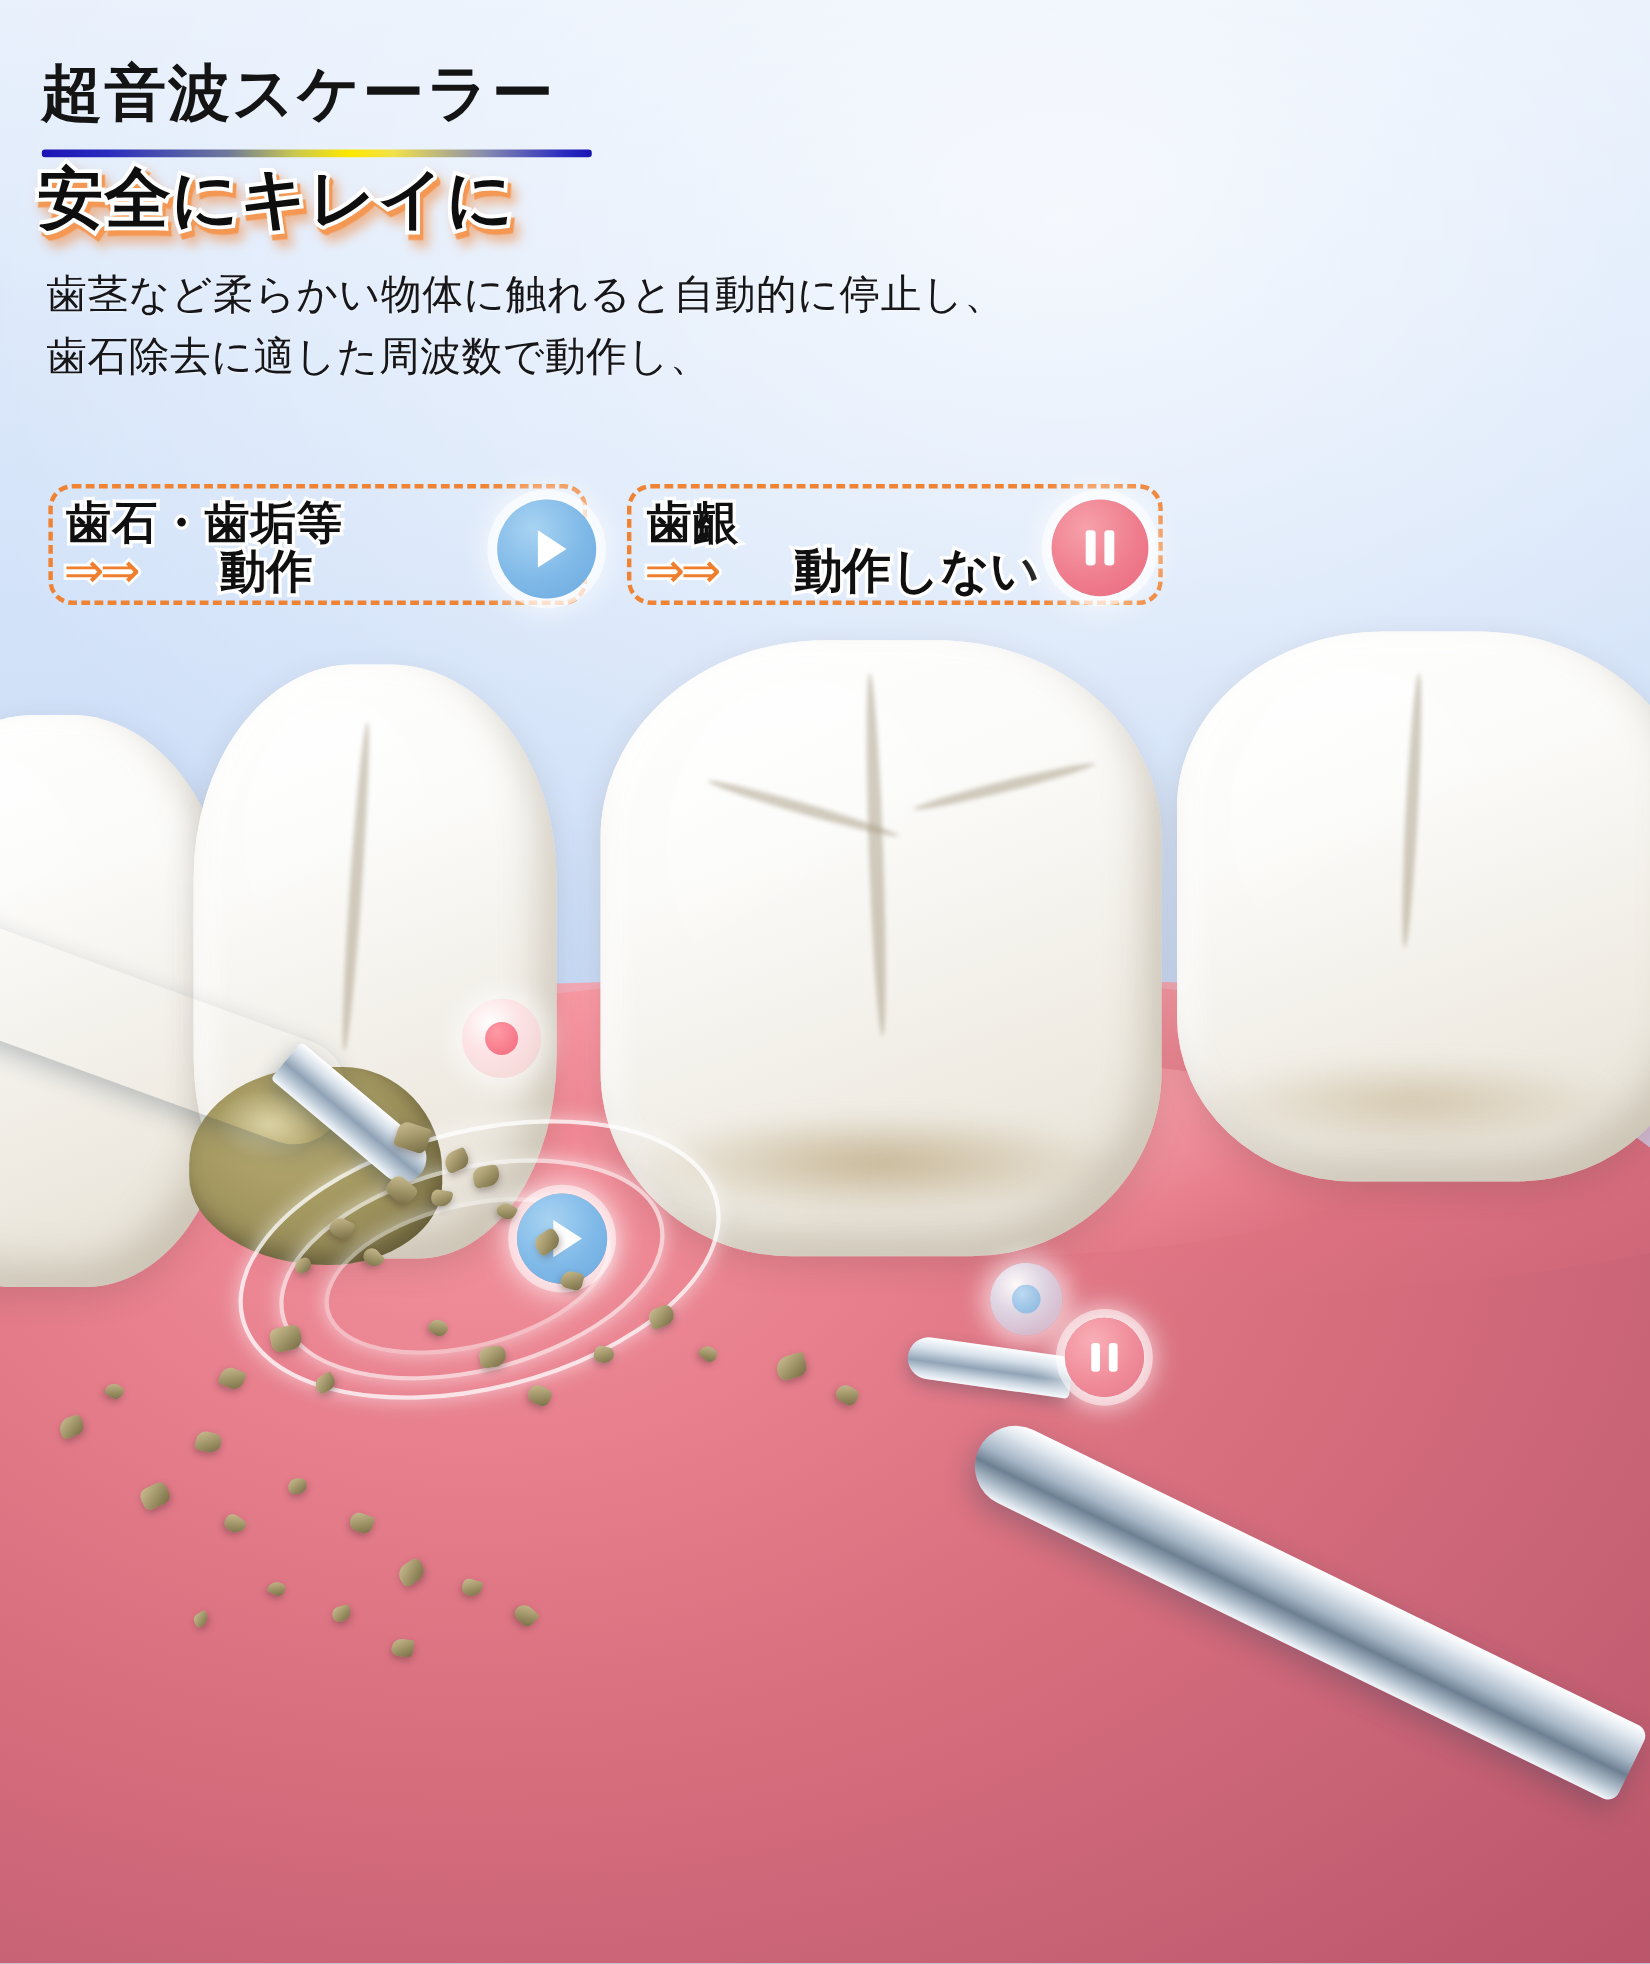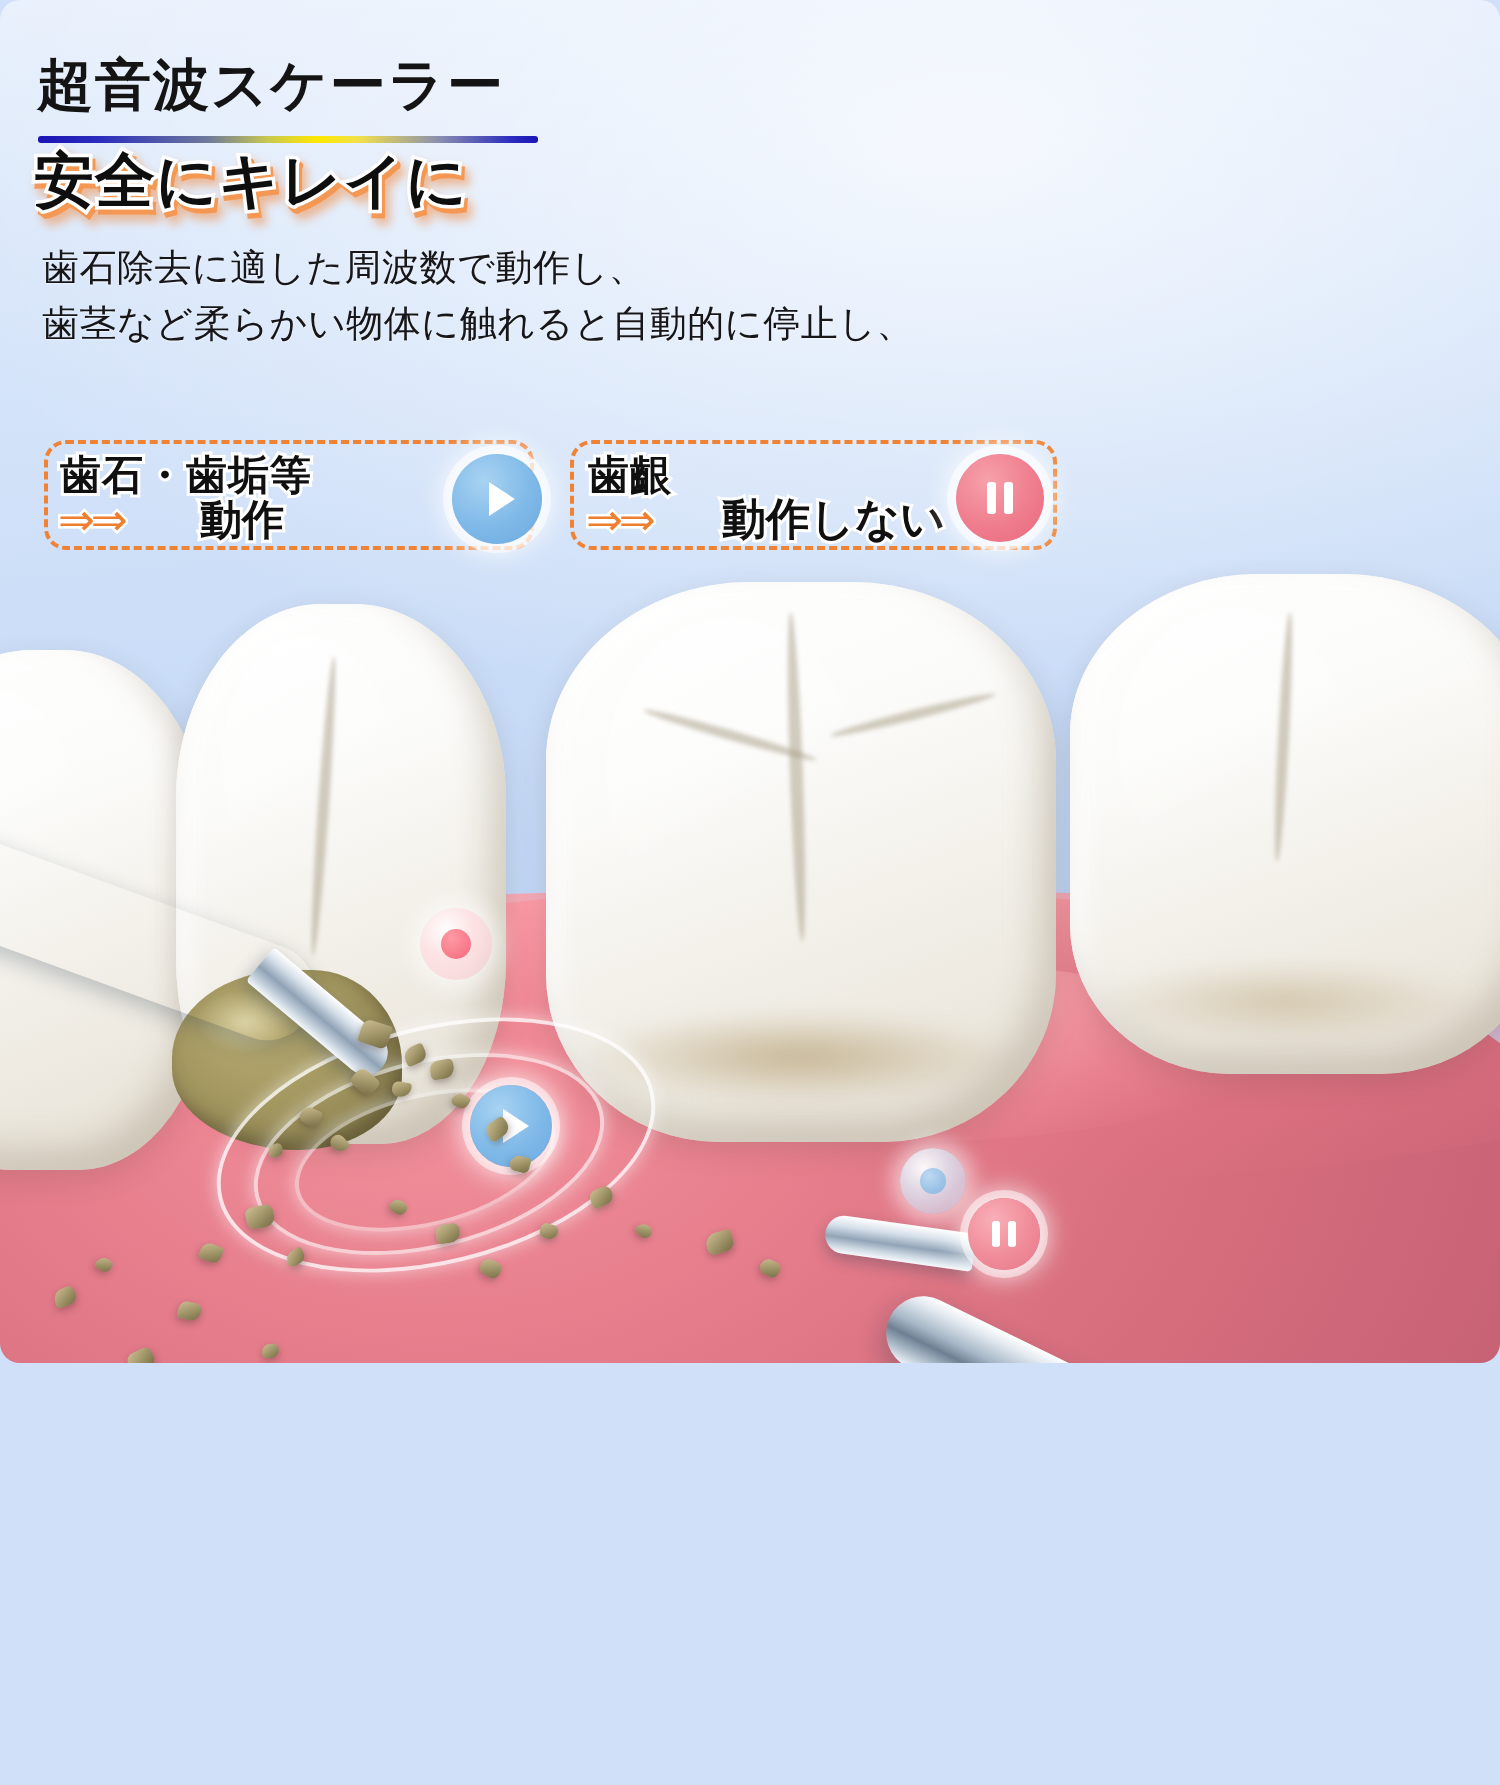--- a/index.html
+++ b/index.html
@@ -1,21 +1,21 @@
 <!DOCTYPE html>
 <html><head>
 <meta charset="utf-8">
 <style>
   html,body{margin:0;padding:0;}
   body{
     width:1500px;height:1785px;
     font-family:"Liberation Sans","DejaVu Sans",sans-serif;
     overflow:hidden;background:#cfe0f8;
   }
-  #page{position:relative;width:1500px;height:1363px;overflow:hidden;border-radius:20px;}
+  #page{position:relative;width:1500px;height:1785px;overflow:hidden;}
 
   
   .bg-sky{
     position:absolute;inset:0;
     background:linear-gradient(175deg,#e8f0fc 0%,#d8e6fa 18%,#c9dcf7 48%,#bcd3f4 72%,#b4ccf2 100%);
   }
   .bg-sky-glow{
     position:absolute;left:-10%;top:-25%;width:120%;height:80%;
     background:radial-gradient(ellipse at 62% 45%,rgba(255,255,255,.72) 0%,rgba(255,255,255,.30) 38%,rgba(255,255,255,0) 68%);
   }
@@ -227,22 +227,22 @@
 <div id="page">
 
   <div class="bg-sky"></div>
   <div class="bg-sky-glow"></div>
 
   <div class="header">
     <div class="title-main">超音波スケーラー</div>
     <div class="divider"></div>
     <div class="title-sub">安全にキレイに</div>
     <div class="body-copy">
+      <div>歯茎など柔らかい物体に触れると自動的に停止し、</div>
       <div>歯石除去に適した周波数で動作し、</div>
-      <div>歯茎など柔らかい物体に触れると自動的に停止し、</div>
     </div>
   </div>
 
   <div class="badges">
 
     <div class="badge badge-1">
       <div class="badge-txt b1-top">歯石・歯垢等</div>
       <div class="badge-txt b1-arrow">⇒⇒</div>
       <div class="badge-txt b1-act">動作</div>
       <div class="media-icon icon-play badge1-icon">

